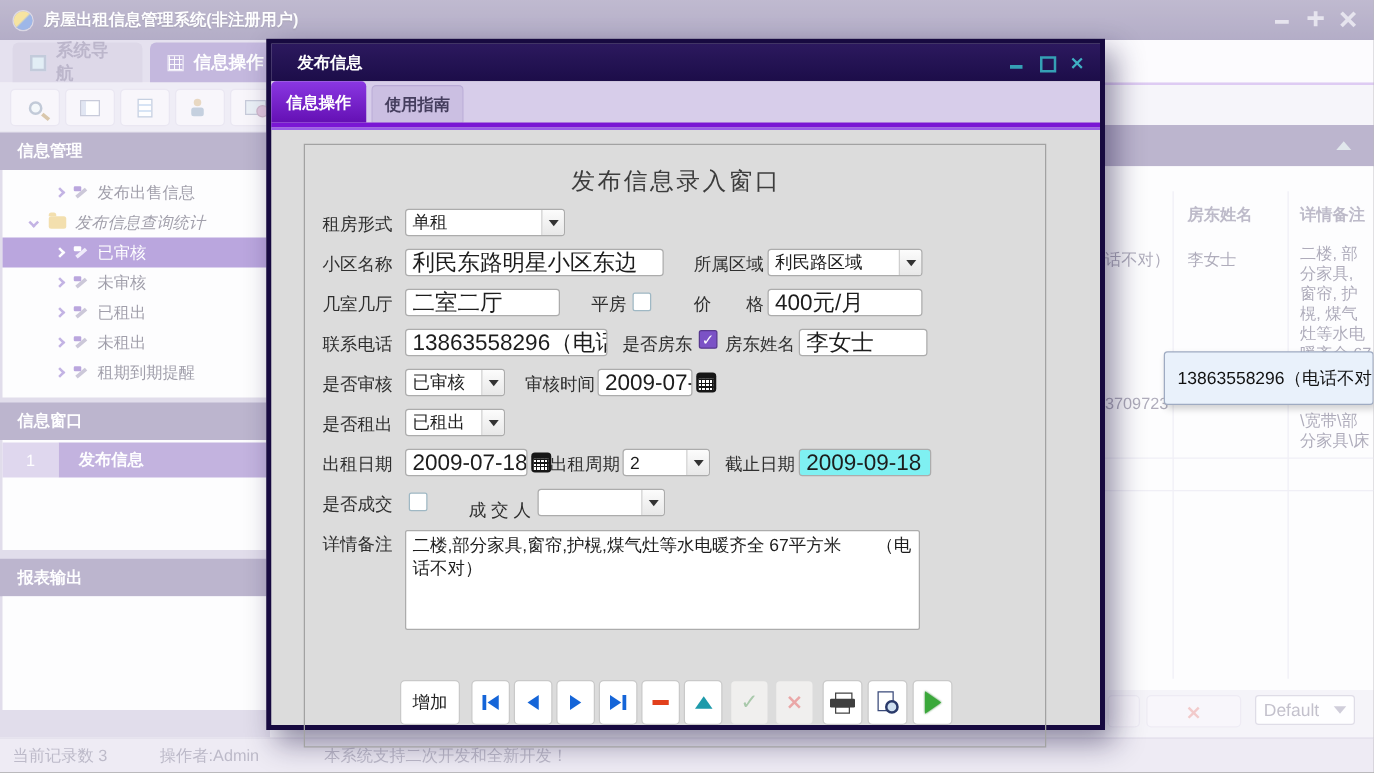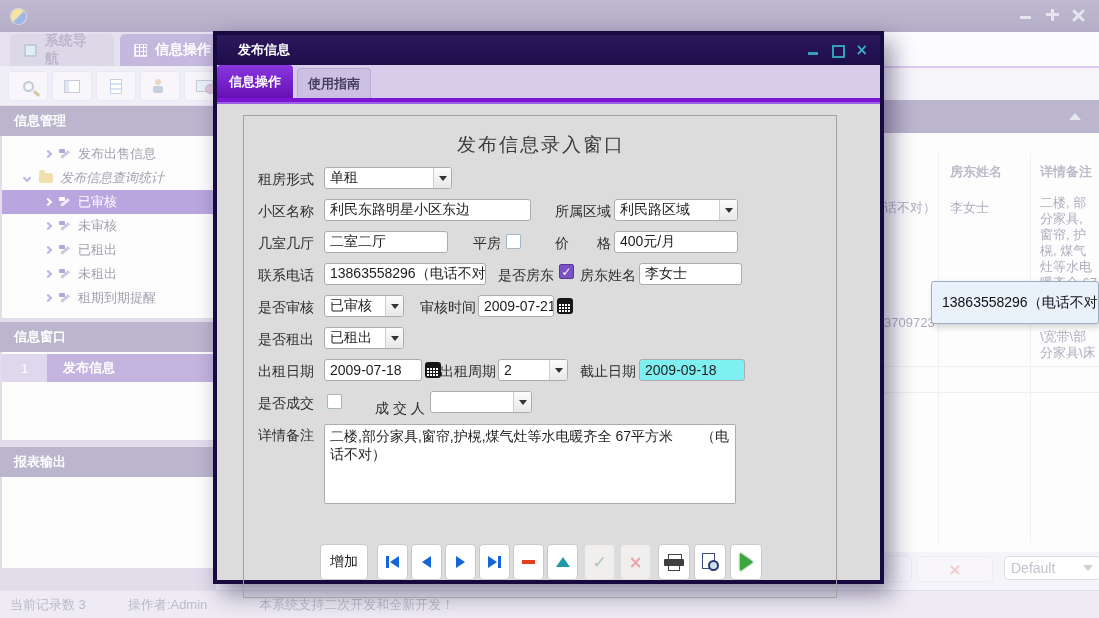--- a/index.html
+++ b/index.html
@@ -89,21 +89,21 @@
   .m-tabstrip{left:0;top:30px;width:663px;height:33px;background:#d7cdea;}
   .m-tab{position:absolute;display:flex;align-items:center;justify-content:center;font-size:13px;font-weight:bold;border-radius:4px 4px 0 0;}
   .m-tab.active{left:0px;top:0;width:76px;height:33px;background:linear-gradient(#8a37e2,#6410b4);color:#fff;}
   .m-tab.inactive{left:80px;top:3px;width:74px;height:30px;background:#cbbfe2;color:#453e5e;border:1px solid #b9abd6;border-bottom:none;}
   .m-line1{left:0;top:63px;width:663px;height:4px;background:#7a16d4;}
   .m-line2{left:0;top:67px;width:663px;height:2px;background:#9b5fe8;}
 
   .form-panel{left:26px;top:80px;width:594px;height:483px;border:1px solid #a2a2a2;}
   .form-title{position:absolute;left:0;top:16px;width:594px;text-align:center;font-size:19px;color:#3d3d3d;letter-spacing:2px;}
   .flabel{position:absolute;font-size:14px;color:#2f2f2f;white-space:pre;}
-  .fld{position:absolute;height:22px;background:#fff;border:1px solid #acacac;border-radius:3px;font-size:14px;color:#1d1d1d;display:flex;align-items:center;padding:0 5px;overflow:hidden;white-space:nowrap;}
+  .fld{position:absolute;height:22px;background:#fff;border:1px solid #acacac;border-radius:3px;font-size:18px;color:#1d1d1d;display:flex;align-items:center;padding:0 5px;overflow:hidden;white-space:nowrap;}
   .fld.cyan{background:#7ff0f2;}
   .dd{position:absolute;height:22px;background:#fff;border:1px solid #acacac;border-radius:3px;display:flex;align-items:stretch;overflow:hidden;}
   .dd .txt{flex:1;font-size:14px;color:#1d1d1d;display:flex;align-items:center;padding:0 5px;white-space:nowrap;}
   .dd .btn{width:18px;background:linear-gradient(#fcfcfc,#e8e8e8);border-left:1px solid #cfcfcf;display:flex;align-items:center;justify-content:center;}
   .dd .btn::after{content:"";width:0;height:0;border-left:4px solid transparent;border-right:4px solid transparent;border-top:5px solid #333;}
   .cb{position:absolute;width:15px;height:15px;border:1px solid #9fb8c4;background:#fff;border-radius:2px;}
   .cb.checked{background:#7b52c6;border-color:#58388f;color:#fff;display:flex;align-items:center;justify-content:center;font-size:12px;font-weight:bold;font-family:"DejaVu Sans",sans-serif;}
   .cal{position:absolute;width:16px;height:16px;background:#161616;border-radius:3px;}
   .cal::before{content:"";position:absolute;left:2px;right:2px;top:5px;bottom:2px;background:#fff;}
   .cal::after{content:"";position:absolute;left:2px;right:2px;top:5px;bottom:2px;
@@ -132,20 +132,21 @@
   
   .tooltip{left:931px;top:281px;width:168px;height:43px;background:#e9f1fb;border:1px solid #9fabc2;border-radius:3px;box-shadow:2px 3px 6px rgba(0,0,0,.18);display:flex;align-items:center;padding-left:10px;font-size:14px;color:#111;white-space:nowrap;overflow:hidden;}
 </style>
 </head>
 <body>
 
 <div id="stage">
 
   <div class="abs titlebar">
     <div class="app-icon"></div>
+    <div class="app-title">房屋出租信息管理系统(非注册用户)</div>
     <div class="winctl">
       <div class="wc wc-min"></div>
       <div class="wc wc-rest"></div>
       <div class="wc wc-close"></div>
     </div>
   </div>
 
   <div class="abs tabstrip">
     <div class="maintab inactive">
       <span class="mt-icon1"></span>
@@ -269,21 +270,21 @@
     <div class="abs bg-cell" style="left:0px;top:182px;width:52px;overflow:hidden;">3709723</div>
     <div class="abs bg-remarks" style="left:156px;top:196px;width:59px;height:36px;overflow:hidden;">\宽带\部分家具\床</div>
     <div class="hline" style="left:0;top:233px;width:215px;"></div>
     <div class="hline" style="left:0;top:259px;width:215px;"></div>
   </div>
   <div class="abs" style="left:884px;top:552px;width:215px;height:38px;background:#f0eef5;">
     <div class="ghostbtn" style="left:2px;top:4px;width:26px;"></div>
     <div class="ghostbtn" style="left:33px;top:4px;width:76px;display:flex;align-items:center;justify-content:center;">
       <span class="pinkx">×</span>
     </div>
-    <div class="defsel" style="left:120px;top:4px;width:96px;">
+    <div class="defsel" style="left:120px;top:4px;width:80px;">
       <span>Default</span>
       <span class="arrow"></span>
     </div>
   </div>
 
   <div class="abs statusbar">
     <span style="margin-left:10px;">当前记录数 3</span>
     <span style="margin-left:42px;">操作者:Admin</span>
     <span style="margin-left:52px;">本系统支持二次开发和全新开发！</span>
   </div>

